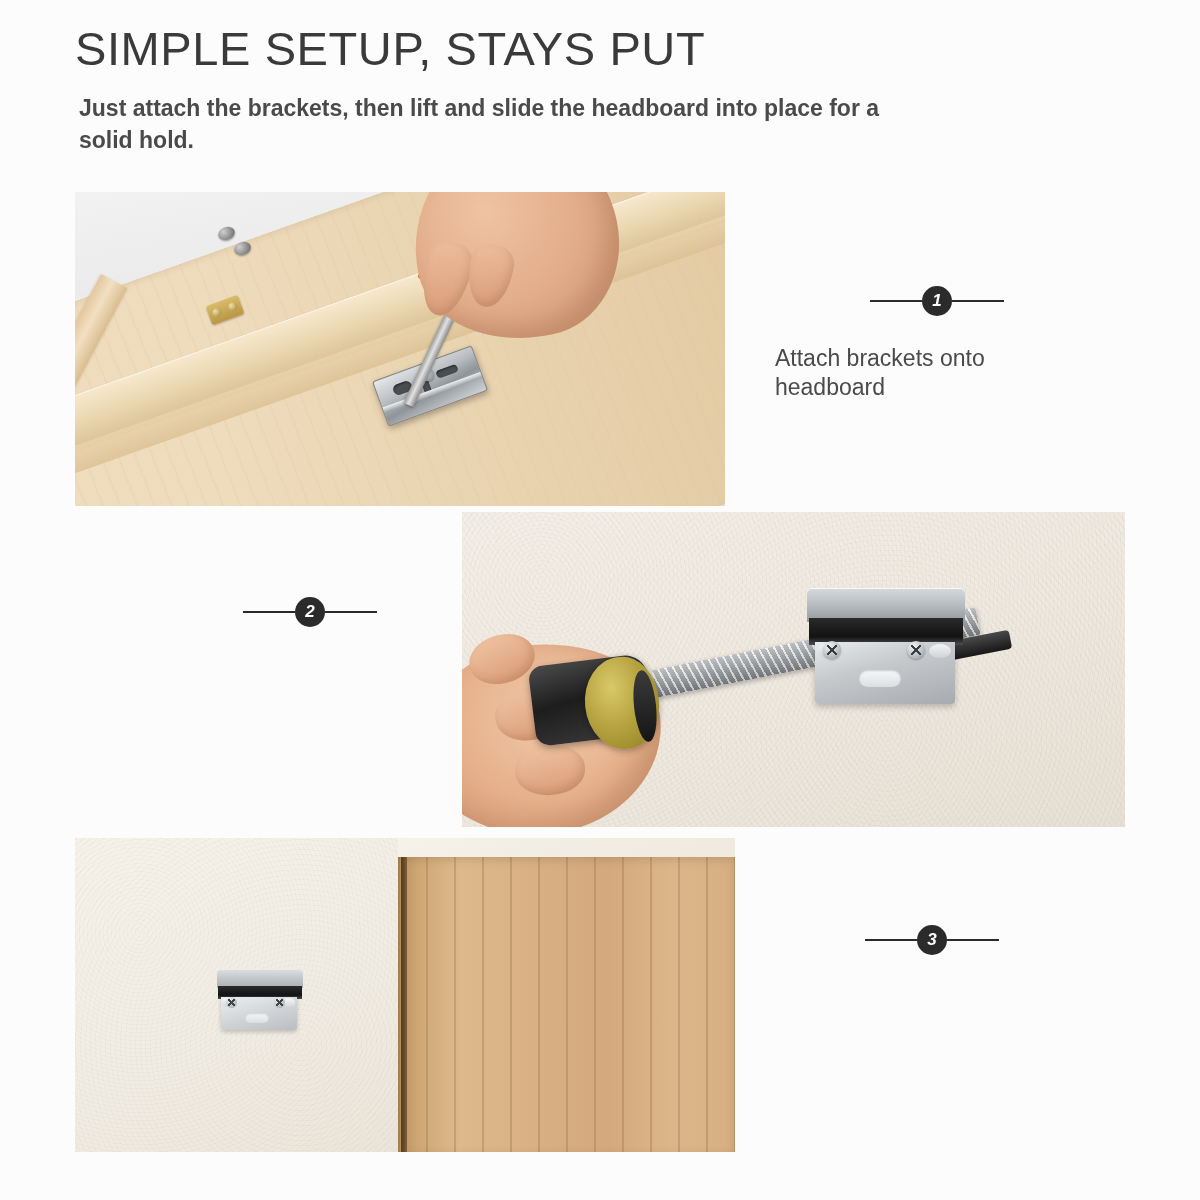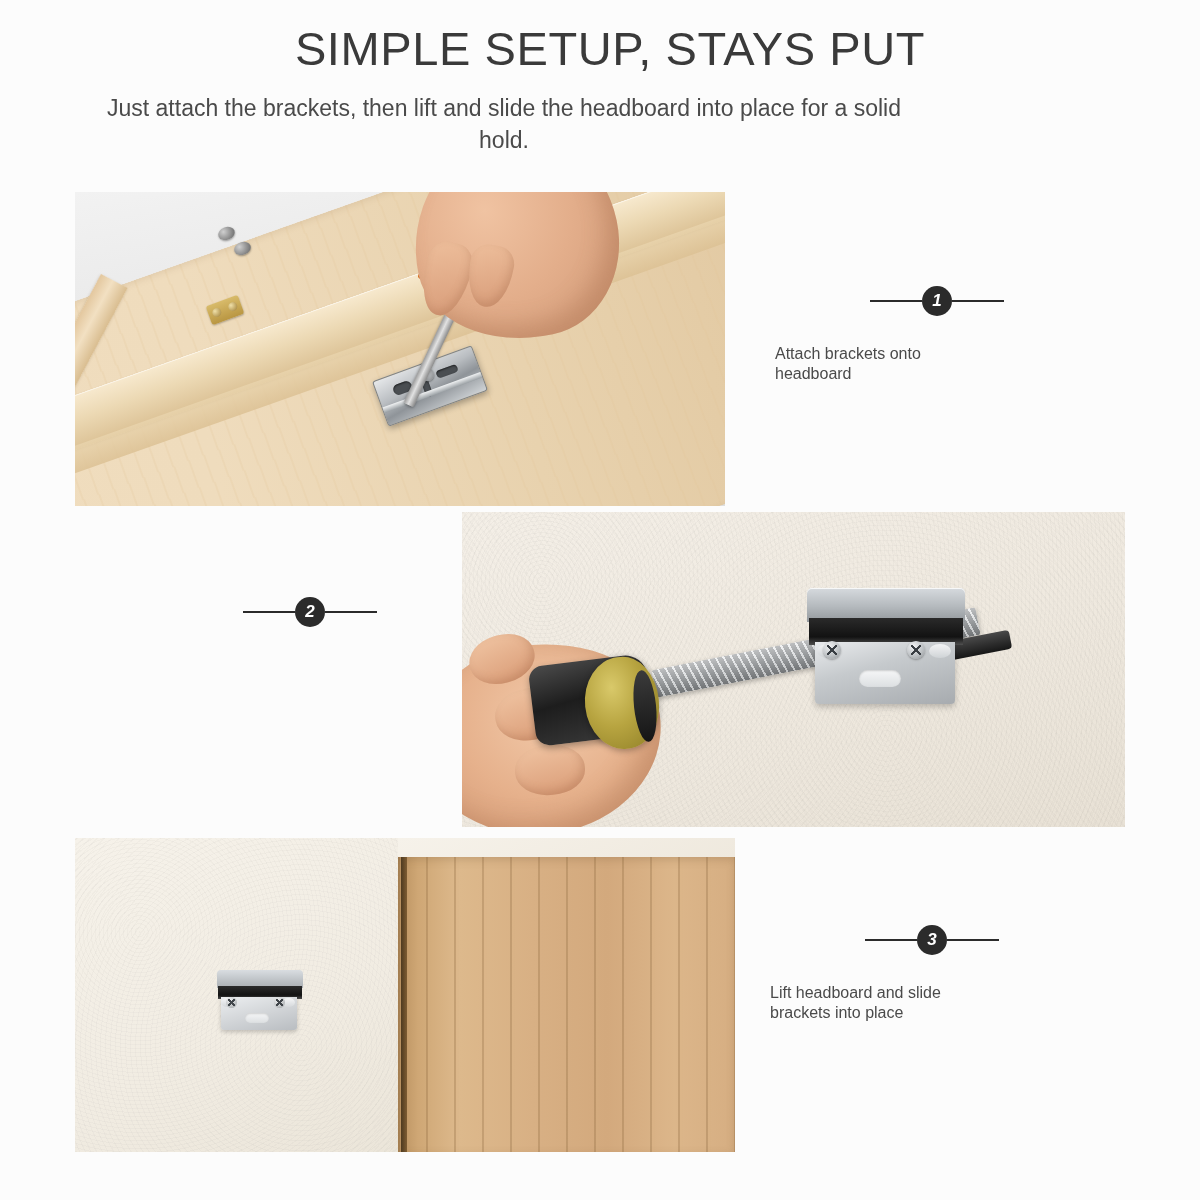--- a/index.html
+++ b/index.html
@@ -9,33 +9,33 @@
   body {
     width: 1200px;
     height: 1200px;
     background: #fcfcfc;
     font-family: "Liberation Sans", sans-serif;
     overflow: hidden;
     position: relative;
   }
 
   
-  .header { position: absolute; left: 85px; top: 22px; width: 1050px; text-align: center; }
+  .header { position: absolute; left: 75px; top: 22px; width: 1050px; }
   .title {
     font-size: 47px;
     font-weight: 300;
     letter-spacing: 0.6px;
     color: #3a3a3a;
     margin: 0;
     line-height: 1.14;
     white-space: nowrap;
   }
   .subtitle {
     font-size: 23px;
-    font-weight: 400;
+    font-weight: 700;
     color: #4a4a4a;
     margin: 16px 0 0 4px;
     line-height: 1.42;
     max-width: 830px;
   }
 
   
   .photo {
     position: absolute;
     overflow: hidden;
@@ -368,21 +368,21 @@
     width: 30px; height: 30px; border-radius: 50%;
     background: #2b2b2b;
     color: #ffffff;
     font-size: 17px;
     font-style: italic;
     font-weight: 700;
     display: flex; align-items: center; justify-content: center;
     flex: 0 0 auto;
   }
   .step-text {
-    font-size: 16px;
+    font-size: 23px;
     font-weight: 300;
     color: #4a4a4a;
     line-height: 1.26;
     margin-top: 24px;
     white-space: pre-line;
   }
 
   #step-1 { left: 775px; top: 286px; width: 330px; }
   #step-1 .badge-row { margin-left: 95px; }
   #step-1 .step-text { margin-top: 28px; }
@@ -485,15 +485,13 @@
     <span class="badge-line"></span>
   </div>
 </div>
 
 <div class="step" id="step-3">
   <div class="badge-row">
     <span class="badge-line"></span>
     <span class="badge">3</span>
     <span class="badge-line"></span>
   </div>
-  <div class="step-text">Lift headboard and slide
-brackets into place</div>
 </div>
 
 </body></html>

